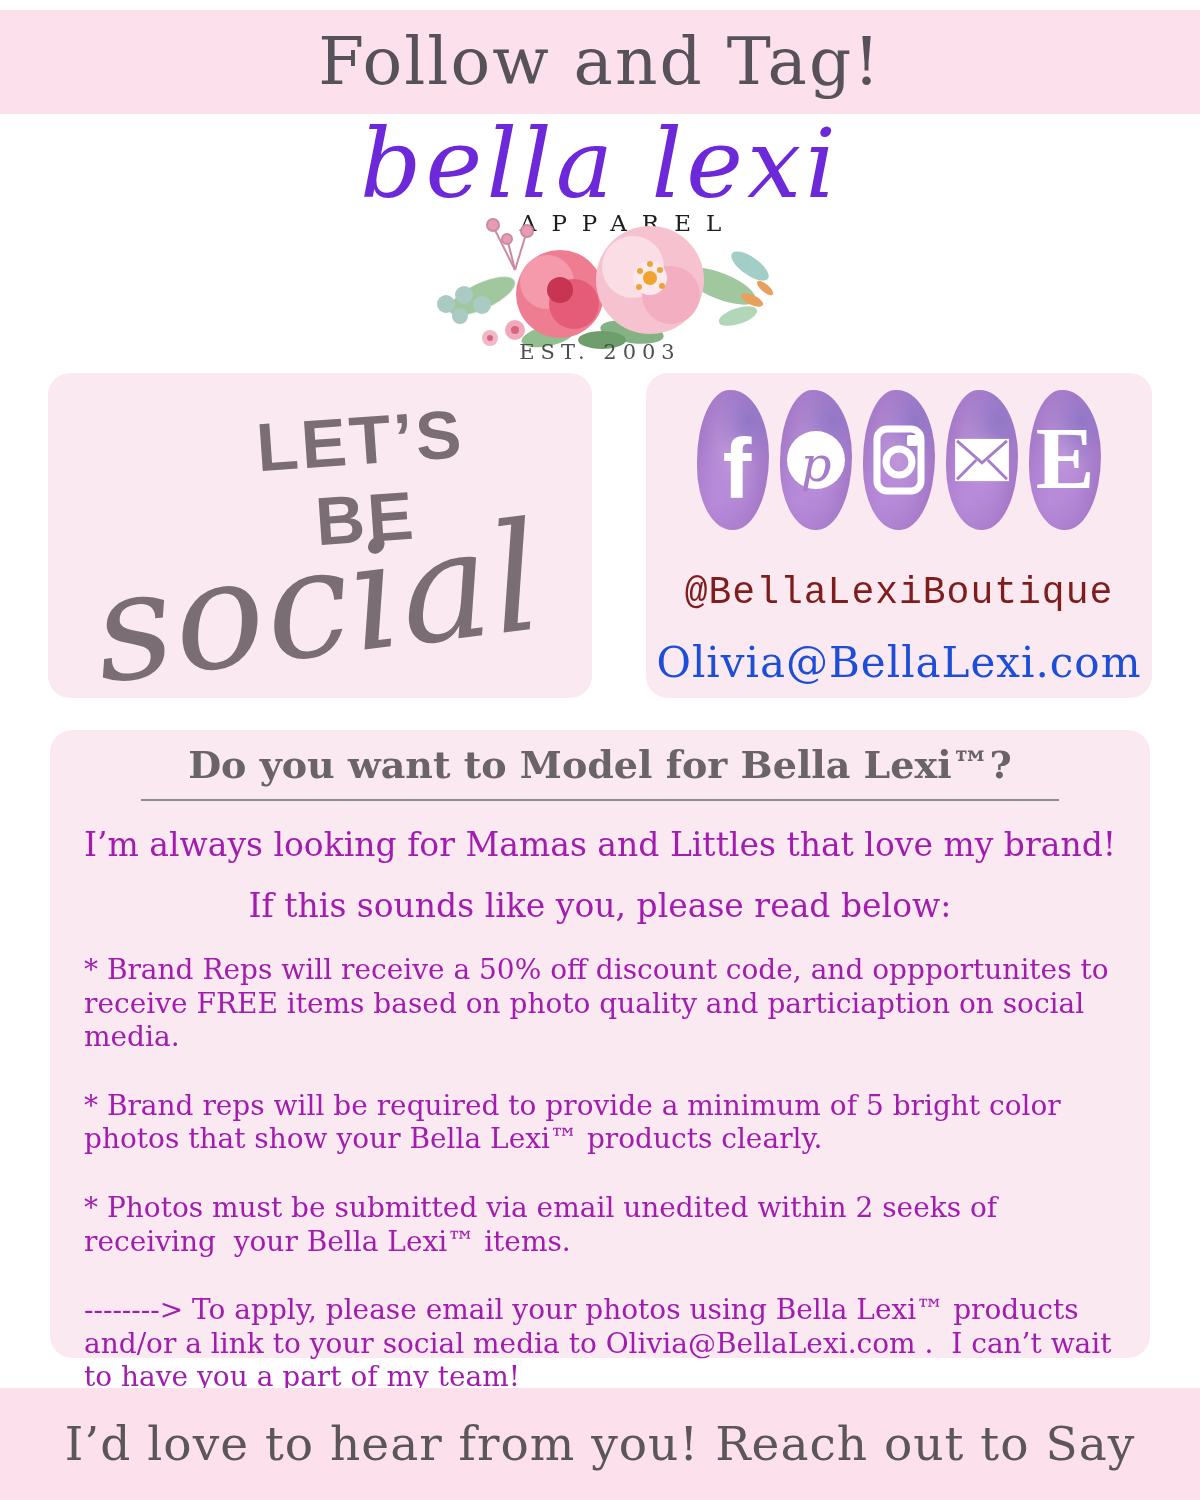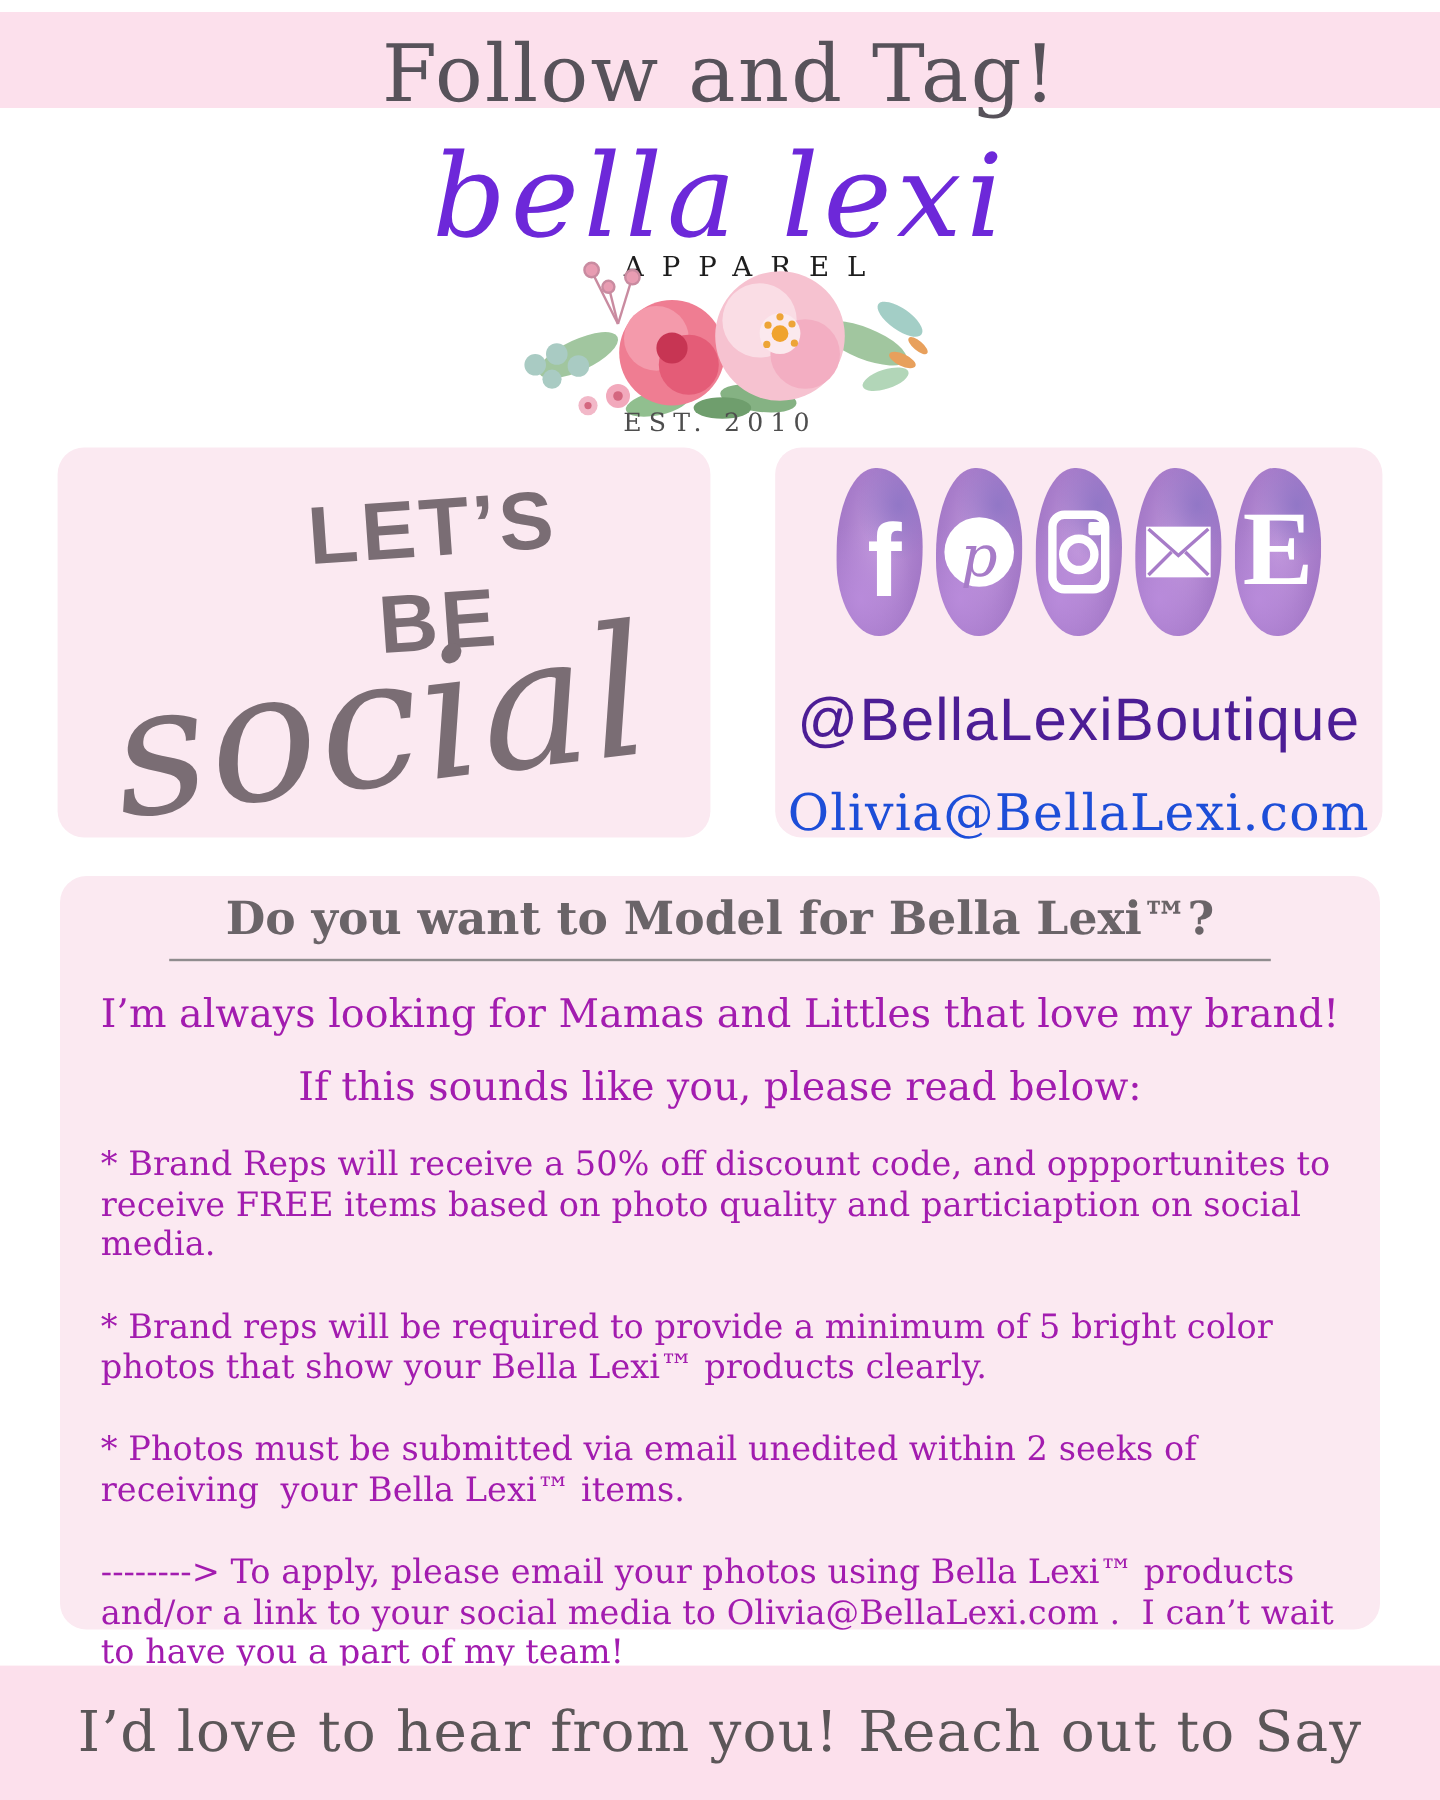--- a/index.html
+++ b/index.html
@@ -10,21 +10,21 @@
     overflow:hidden;
     font-family:"Liberation Serif", serif;
   }
   
   .banner{
     position:absolute;left:0;width:1200px;
     background:#fce0ec;
     color:#57525a;
     text-align:center;
   }
-  .banner.top{top:10px;height:80px;line-height:104px;font-size:66px;letter-spacing:2px;font-family:"DejaVu Serif", serif;}
+  .banner.top{top:10px;height:104px;line-height:104px;font-size:66px;letter-spacing:2px;font-family:"DejaVu Serif", serif;}
   .banner.bottom{top:1388px;height:112px;line-height:112px;font-size:47px;letter-spacing:1px;font-family:"DejaVu Serif", serif;color:#5b5658;}
   
   .logo{position:absolute;top:114px;left:0;width:1200px;height:259px;text-align:center;}
   .logo-script{
     position:absolute;top:0;left:0;width:100%;
     font-family:"DejaVu Serif", serif;font-style:italic;
     font-size:96px;line-height:100px;color:#6d28d9;
     letter-spacing:4px;
   }
   .logo-apparel{
@@ -68,22 +68,22 @@
       radial-gradient(ellipse at 50% 45%, #c59ddd 0%, #a97ecb 55%, #9a6ec0 100%);
     display:flex;align-items:center;justify-content:center;
     position:relative;
   }
   .fb-glyph{font-family:"Liberation Sans", sans-serif;font-weight:bold;font-size:86px;color:#ffffff;line-height:1;transform:translate(4px,8px);}
   .pin-circle{width:58px;height:58px;border-radius:50%;background:#ffffff;display:flex;align-items:center;justify-content:center;}
   .pin-p{font-family:"DejaVu Serif", serif;font-style:italic;font-size:48px;color:#a77cc8;transform:translateY(4px);}
   .etsy-glyph{font-family:"Liberation Serif", serif;font-weight:bold;font-size:88px;color:#ffffff;transform:translateY(-2px);}
   .handle-line{
     margin-top:41px;text-align:center;
-    font-family:Liberation Sans, sans-serif;
-    font-size:50px;color:#4c1d95;letter-spacing:1px;
+    font-family:Liberation Mono, monospace;
+    font-size:38px;color:#7f1d1d;letter-spacing:1px;
   }
   .email-line{
     margin-top:24px;text-align:center;
     font-family:"DejaVu Serif", serif;
     font-size:42px;color:#1d4ed8;letter-spacing:1px;
   }
   
   .card.model{top:730px;left:50px;width:1100px;height:628px;box-sizing:border-box;padding:10px 28px 0 28px;}
   .model-title{
     text-align:center;font-family:"DejaVu Serif", serif;
@@ -161,21 +161,21 @@
         <circle cx="230" cy="56" r="3" fill="#eda437"></circle>
       </g>
       <g>
         <circle cx="95" cy="122" r="10" fill="#f2a9bc"></circle>
           <circle cx="95" cy="122" r="4" fill="#d4677f"></circle>
         <circle cx="70" cy="130" r="8" fill="#f2b8c8"></circle>
           <circle cx="70" cy="130" r="3" fill="#d4677f"></circle>
       </g>
       <ellipse cx="182" cy="132" rx="24" ry="9" fill="#6f9e6d"></ellipse>
     </svg>
-    <div class="logo-est">EST. 2010</div>
+    <div class="logo-est">EST. 2003</div>
   </section>
 
   <section class="card lets">
     <div class="lets-line1">LET’S BE</div>
     <div class="lets-line2">social</div>
   </section>
 
   <section class="card social">
     <div class="icon-row">
       <div class="icon-blob">

